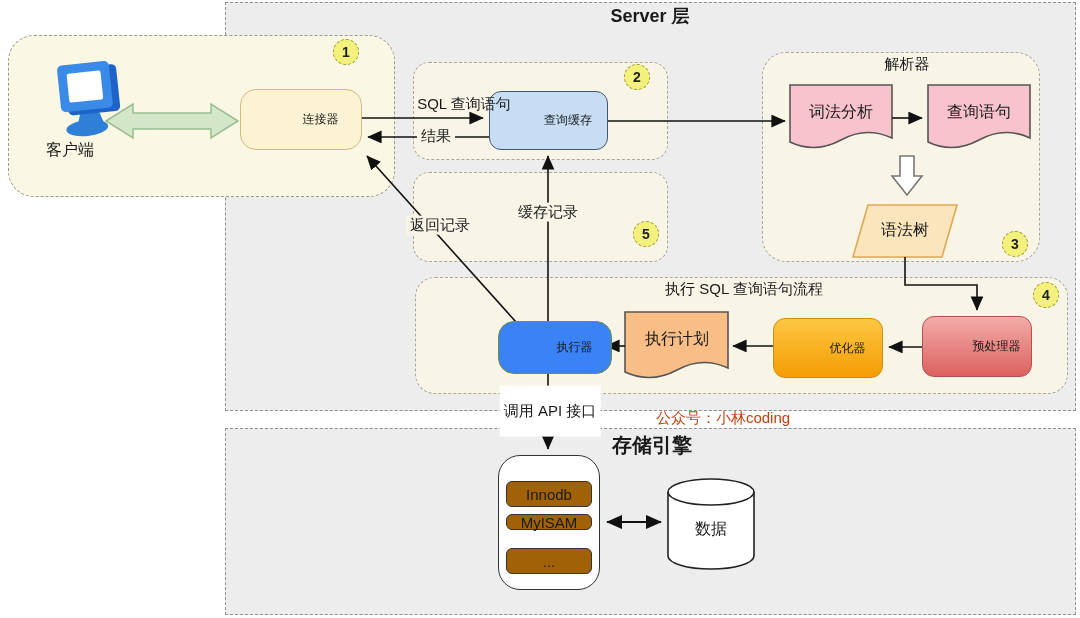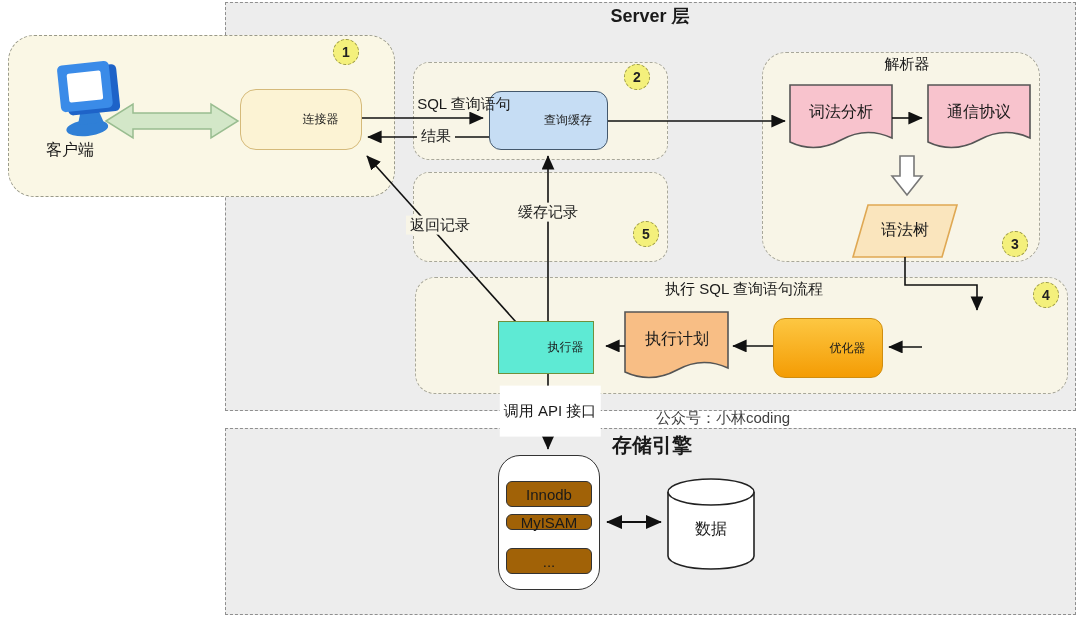--- a/index.html
+++ b/index.html
@@ -88,25 +88,28 @@
     <line x1="548" y1="374" x2="548" y2="449" stroke="#111" stroke-width="1.6" marker-end="url(#ah)"></line>
     <line x1="607" y1="522" x2="661" y2="522" stroke="#111" stroke-width="1.8" marker-start="url(#ah)" marker-end="url(#ah)"></line>
   </svg>
 
   <div class="node" style="left:240px;top:89px;width:122px;height:61px;background:#FCF3D4;border:1.6px solid #D5BA7A;border-radius:16px;">
     <span>连接器</span>
   </div>
   <div class="node" style="left:489px;top:91px;width:119px;height:59px;background:#C6DDF4;border:1.6px solid #44586C;border-radius:12px;">
     <span>查询缓存</span>
   </div>
-  <div class="node" style="left:498px;top:321px;width:96px;height:53px;background:#5eead4;border:1.6px solid #70903C;border-radius:0;">
+  <div class="node" style="left:498px;top:321px;width:114px;height:53px;background:#3b82f6;border:1.6px solid #70903C;border-radius:16px;">
     <span>执行器</span>
   </div>
   <div class="node" style="left:773px;top:318px;width:110px;height:60px;background:linear-gradient(#FDC742,#F49C04);border:1.6px solid #CF8D10;border-radius:12px;">
     <span>优化器</span>
+  </div>
+  <div class="node" style="left:922px;top:316px;width:110px;height:61px;background:linear-gradient(#F3ACA9,#DC615F);border:1.6px solid #B5504E;border-radius:12px;">
+    <span>预处理器</span>
   </div>
 
   <div class="abs" style="left:498px;top:455px;width:102px;height:135px;background:#fff;border:1.6px solid #333;border-radius:22px;box-sizing:border-box;"></div>
   <div class="enginebox" style="left:506px;top:481px;width:86px;height:26px;">
     <span>Innodb</span>
   </div>
   <div class="enginebox" style="left:506px;top:514px;width:86px;height:16px;">
     <span>MyISAM</span>
   </div>
   <div class="enginebox" style="left:506px;top:548px;width:86px;height:26px;">
@@ -134,21 +137,21 @@
   <div class="label" style="left:907px;top:64px;font-size:15px;">解析器</div>
   <div class="label" style="left:744px;top:289px;font-size:15px;">执行 SQL 查询语句流程</div>
 
   <div class="label" style="left:70px;top:150px;font-size:16px;">客户端</div>
 
   <div class="label" style="left:441px;top:104px;font-size:15px;padding-left:46px;">SQL 查询语句</div>
   <div class="label bgcream" style="left:436px;top:136px;font-size:15px;">结果</div>
   <div class="label bgcream" style="left:548px;top:212px;font-size:15px;">缓存记录</div>
   <div class="label bgcream" style="left:440px;top:225px;font-size:15px;">返回记录</div>
   <div class="label bgwhite" style="left:550px;top:411px;font-size:15px;">调用 API 接口</div>
-  <div class="label" style="left:723px;top:418px;font-size:15px;color:#404040;">公众号：小林coding</div>
+  <div class="label" style="left:723px;top:418px;font-size:15px;color:#c2410c;">公众号：小林coding</div>
 
   <div class="label" style="left:841px;top:112px;font-size:16px;">词法分析</div>
-  <div class="label" style="left:979px;top:112px;font-size:16px;">通信协议</div>
+  <div class="label" style="left:979px;top:112px;font-size:16px;">查询语句</div>
   <div class="label" style="left:905px;top:230px;font-size:16px;">语法树</div>
   <div class="label" style="left:677px;top:339px;font-size:16px;">执行计划</div>
   <div class="label" style="left:711px;top:529px;font-size:16px;">数据</div>
 
 </div>
 
 </body></html>

